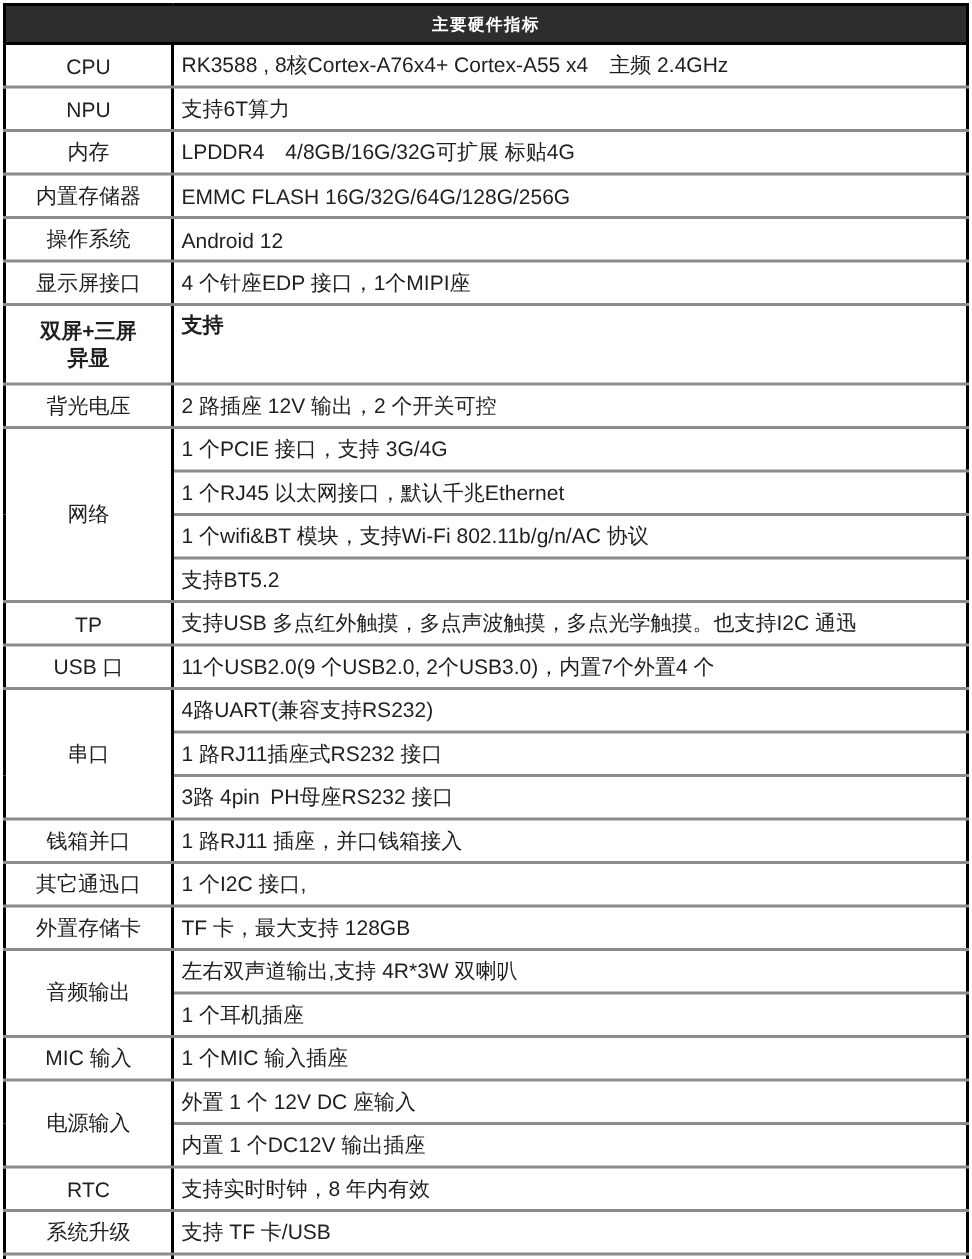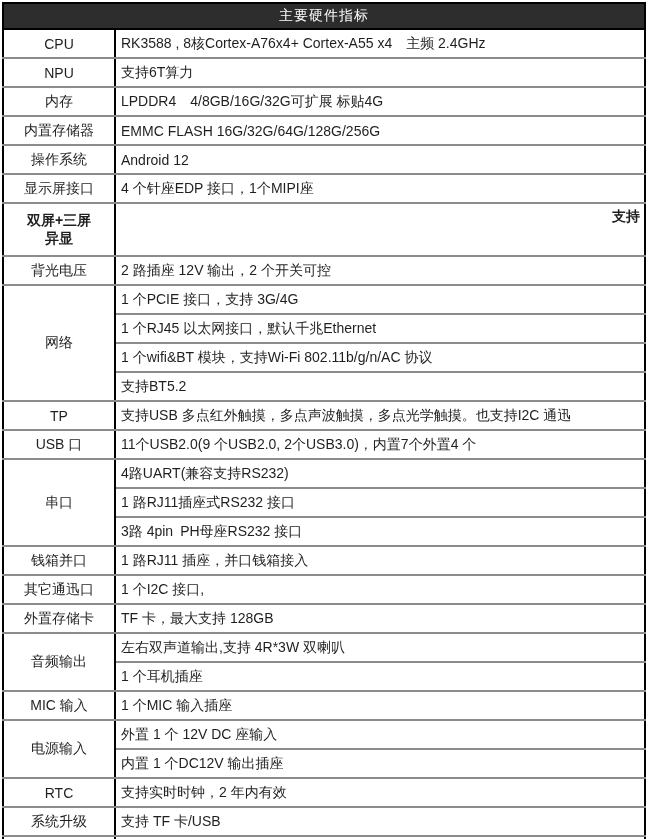--- a/index.html
+++ b/index.html
@@ -17,22 +17,22 @@
     width: 644px;
     margin: 2px auto 0 auto;
     font-size: 14px;
     color: #1f1f1f;
     border: 2px solid #000000;
   }
   .spec-table col.c-label { width: 112px; }
   .spec-table th.header {
     background: #2d2d2d;
     color: #ffffff;
-    font-weight: normal;
-    font-size: 14px;
+    font-weight: bold;
+    font-size: 11px;
     height: 22px;
     text-align: center;
     border: 2px solid #000000;
     letter-spacing: 1px;
   }
   .spec-table td {
     height: 25px;
     border-top: 2px solid #8c8c8c;
     border-bottom: 2px solid #8c8c8c;
     overflow: hidden;
@@ -51,21 +51,21 @@
     vertical-align: middle;
     padding: 1px 4px 1px 5px;
     border-right: 2px solid #000000;
   }
   
   tr.sub td { border-top: 2px solid #b3b3b3; margin-left: 30px; }
   
   tr.gtop td { border-top: 2px solid #3c3c3c; }
   
   tr.tall td { height: 46px; font-weight: bold; }
-  tr.tall td.val { vertical-align: top; padding-top: 4px; text-align: right; }
+  tr.tall td.val { vertical-align: top; padding-top: 4px; }
   .lbl-line2 { display: block; }
   .muted { color: #8c8c8c; }
 </style>
 </head>
 <body>
 
 <table class="spec-table">
   <colgroup>
       <col class="c-label">
       <col class="c-value">
@@ -185,21 +185,21 @@
   <tr class="gtop">
     <td class="lbl" rowspan="2">电源输入</td>
     <td class="val">外置 1 个 12V DC 座输入</td>
   </tr>
   <tr class="sub">
     <td class="val">内置 1 个DC12V 输出插座</td>
   </tr>
 
   <tr class="gtop">
     <td class="lbl">RTC</td>
-    <td class="val">支持实时时钟，2 年内有效</td>
+    <td class="val">支持实时时钟，8 年内有效</td>
   </tr>
 
   <tr>
     <td class="lbl">系统升级</td>
     <td class="val">支持 TF 卡/USB</td>
   </tr>
 
   <tr>
     <td class="lbl">解码</td>
     <td class="val muted">8K视频解码支持，4K编码支持</td>

